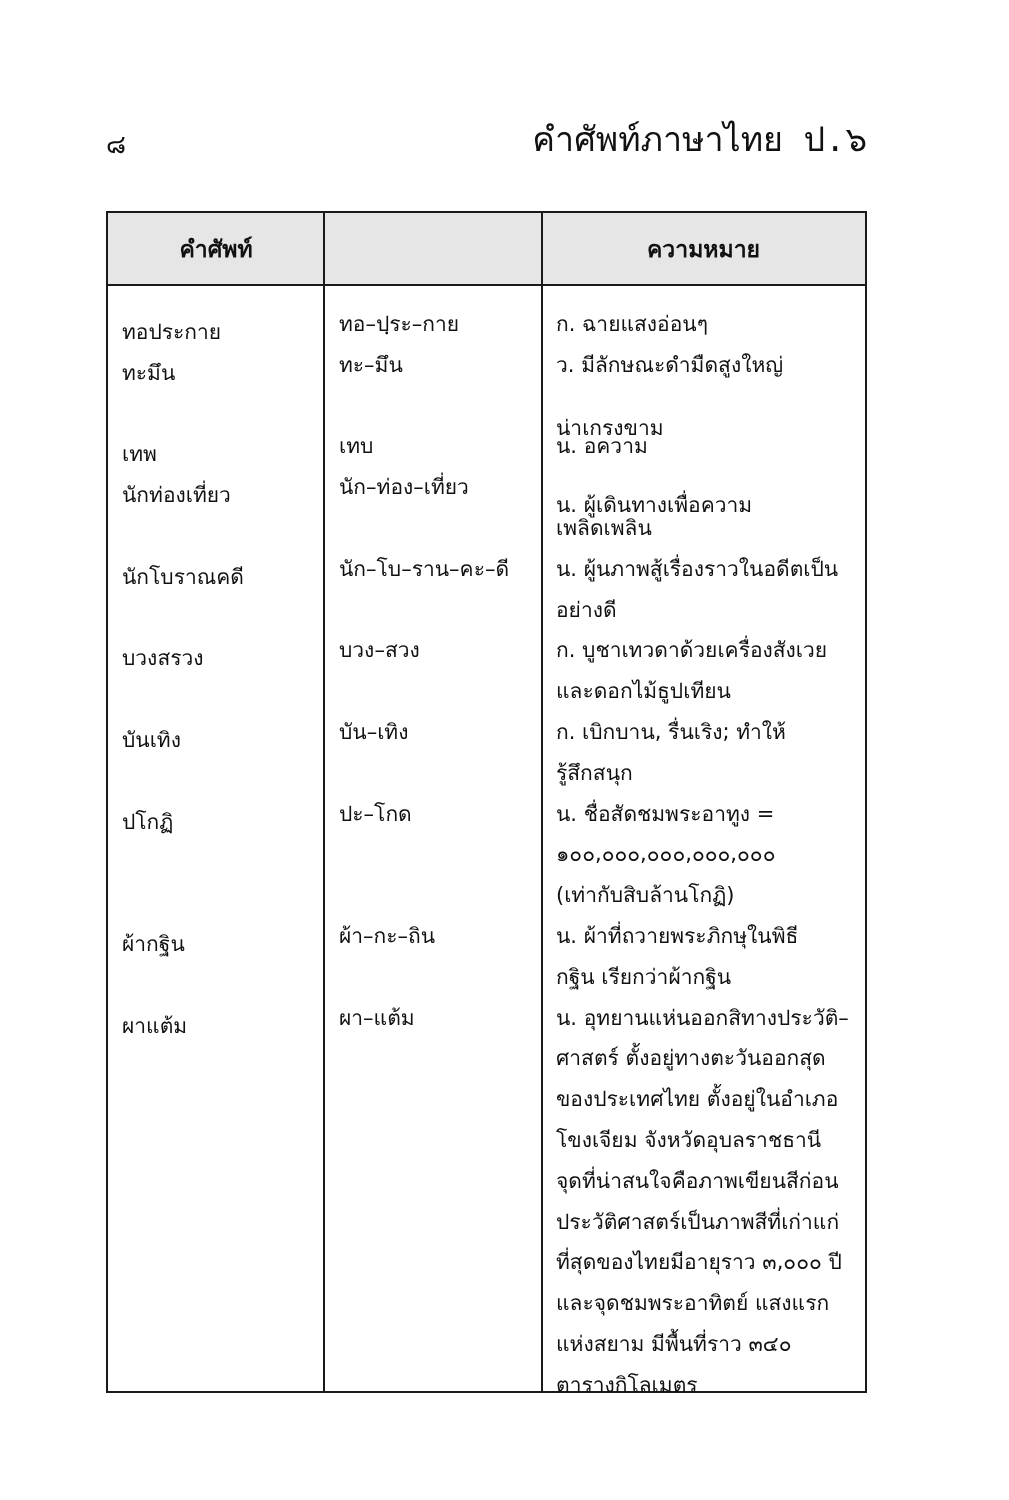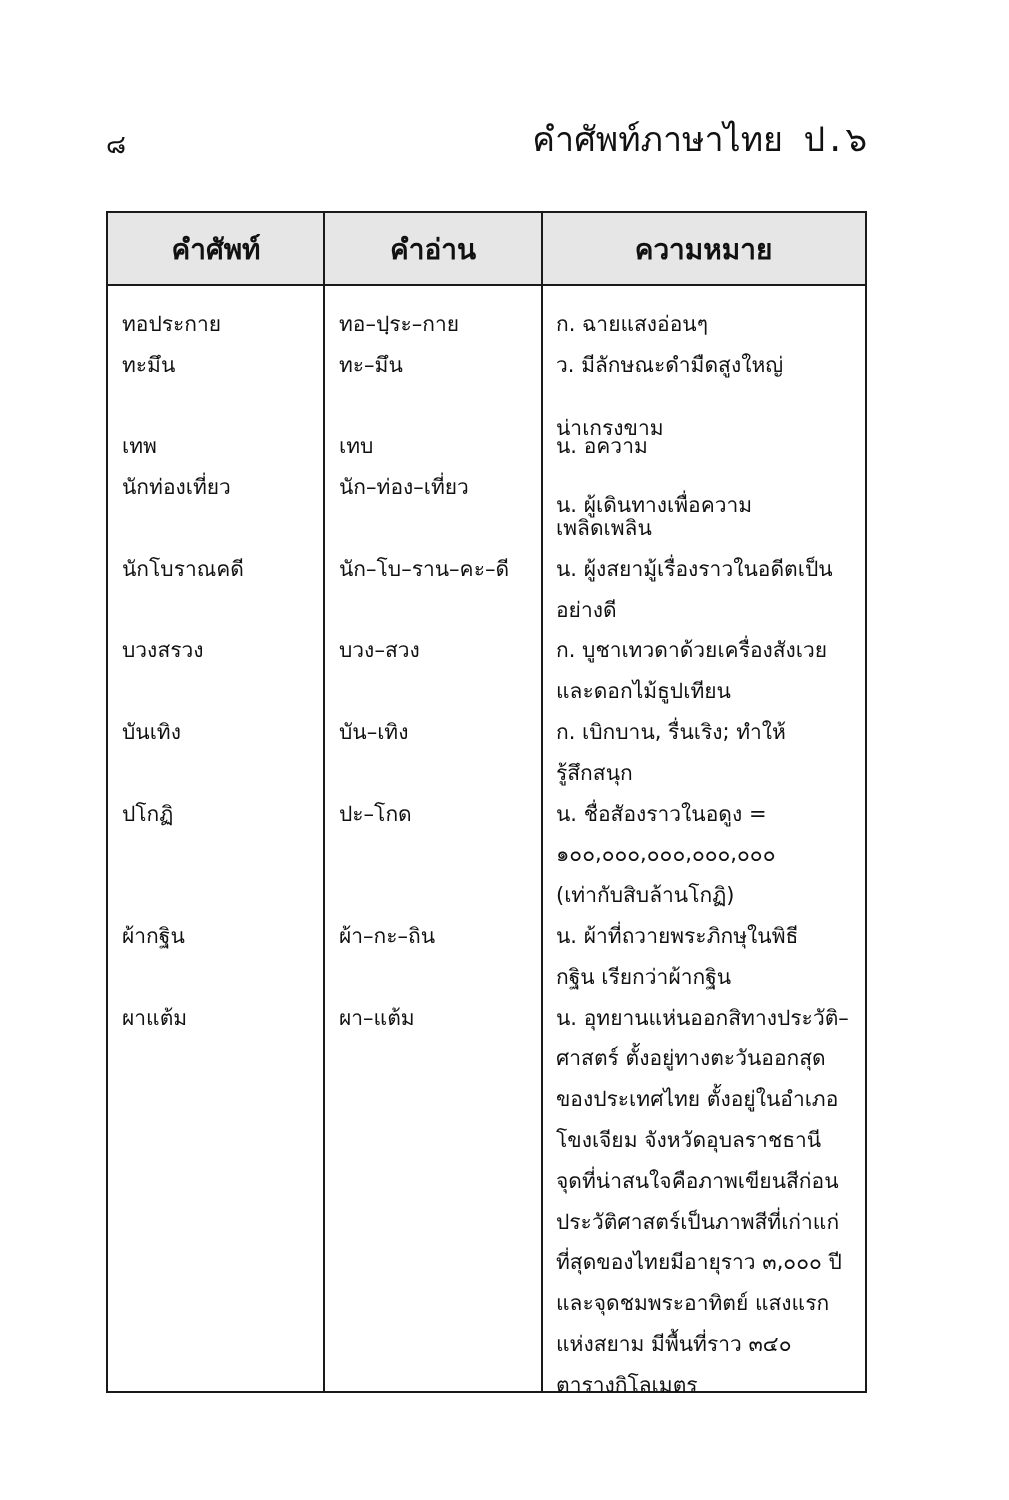--- a/index.html
+++ b/index.html
@@ -1,39 +1,38 @@
 <!DOCTYPE html>
 <html><head>
 <meta charset="utf-8">
 <style>
   html, body { margin: 0; padding: 0; background: #ffffff; }
   body { width: 1009px; height: 1500px; position: relative; font-family: "DejaVu Sans", sans-serif; color: #111; overflow: hidden; }
   .page-number { position: absolute; left: 106px; top: 126px; font-size: 26px; line-height: 36px; }
   .running-head { position: absolute; right: 142px; top: 124px; font-size: 34px; line-height: 36px; white-space: nowrap; font-family: Liberation Mono, monospace; }
   .vocab-table { position: absolute; left: 106px; top: 211px; width: 761px; height: 1182px; border: 2px solid #1a1a1a; box-sizing: border-box; }
   .thead { position: absolute; left: 0; top: 0; width: 100%; height: 73px; background: #e6e6e6; border-bottom: 2px solid #1a1a1a; box-sizing: border-box; }
-  .th { position: absolute; top: 0; height: 71px; display: flex; align-items: center; justify-content: center; font-size: 28px; font-weight: bold; }
+  .th { position: absolute; top: 0; height: 71px; display: flex; align-items: center; justify-content: center; font-size: 23px; font-weight: bold; }
   .col-div { position: absolute; top: 0; bottom: 0; width: 0; border-left: 2px solid #1a1a1a; }
   .tbody { position: absolute; left: 0; top: 73px; width: 100%; }
   .row { position: relative; }
   .cell { position: absolute; top: 0; font-size: 21px; line-height: 40.8px; white-space: nowrap; }
-  .c1 { left: 14px; }
+  .c1 { left: 14px; margin-top: 8px; }
   .c2 { left: 231px; }
   .c3 { left: 448px; }
 </style>
 </head>
 <body>
 
 <div class="page-number">๘</div>
 <div class="running-head">คำศัพท์ภาษาไทย ป.๖</div>
 
 <div class="vocab-table">
   <div class="thead">
     <div class="th" style="left:0;width:216px;">คำศัพท์</div>
-    <div class="th" style="left:216px;width:218px;">คำอ่าน</div>
     <div class="th" style="left:434px;width:323px;">ความหมาย</div>
   </div>
   <div class="col-div" style="left:215px;"></div>
   <div class="col-div" style="left:433px;"></div>
   <div class="tbody" id="tbody">
       <div class="row" style="position: absolute; left: 0px; width: 100%; top: 18px;">
         <div class="cell c1">ทอประกาย</div>
         <div class="cell c2">ทอ–ปฺระ–กาย</div>
         <div class="cell c3" style="top: 0px;">ก. ฉายแสงอ่อนๆ</div>
       </div>
@@ -50,39 +49,39 @@
       </div>
       <div class="row" style="position: absolute; left: 0px; width: 100%; top: 181.2px;">
         <div class="cell c1">นักท่องเที่ยว</div>
         <div class="cell c2">นัก–ท่อง–เที่ยว</div>
         <div class="cell c3" style="top: 0px; margin-top: 18px;">น. ผู้เดินทางเพื่อความ</div>
         <div class="cell c3" style="top: 40.8px;">เพลิดเพลิน</div>
       </div>
       <div class="row" style="position: absolute; left: 0px; width: 100%; top: 262.8px;">
         <div class="cell c1">นักโบราณคดี</div>
         <div class="cell c2">นัก–โบ–ราน–คะ–ดี</div>
-        <div class="cell c3" style="top: 0px;">น. ผู้งสยามู้เรื่องราวในอดีตเป็น</div>
+        <div class="cell c3" style="top: 0px;">น. ผู้นภาพสู้เรื่องราวในอดีตเป็น</div>
         <div class="cell c3" style="top: 40.8px;">อย่างดี</div>
       </div>
       <div class="row" style="position: absolute; left: 0px; width: 100%; top: 344.4px;">
         <div class="cell c1">บวงสรวง</div>
         <div class="cell c2">บวง–สวง</div>
         <div class="cell c3" style="top: 0px;">ก. บูชาเทวดาด้วยเครื่องสังเวย</div>
         <div class="cell c3" style="top: 40.8px;">และดอกไม้ธูปเทียน</div>
       </div>
       <div class="row" style="position: absolute; left: 0px; width: 100%; top: 426px;">
         <div class="cell c1">บันเทิง</div>
         <div class="cell c2">บัน–เทิง</div>
         <div class="cell c3" style="top: 0px;">ก. เบิกบาน, รื่นเริง; ทำให้</div>
         <div class="cell c3" style="top: 40.8px;">รู้สึกสนุก</div>
       </div>
       <div class="row" style="position: absolute; left: 0px; width: 100%; top: 507.6px;">
         <div class="cell c1">ปโกฏิ</div>
         <div class="cell c2">ปะ–โกด</div>
-        <div class="cell c3" style="top: 0px;">น. ชื่อสัองราวในอดูง =</div>
+        <div class="cell c3" style="top: 0px;">น. ชื่อสัดชมพระอาทูง =</div>
         <div class="cell c3" style="top: 40.8px;">๑๐๐,๐๐๐,๐๐๐,๐๐๐,๐๐๐</div>
         <div class="cell c3" style="top: 81.6px;">(เท่ากับสิบล้านโกฏิ)</div>
       </div>
       <div class="row" style="position: absolute; left: 0px; width: 100%; top: 630px;">
         <div class="cell c1">ผ้ากฐิน</div>
         <div class="cell c2">ผ้า–กะ–ถิน</div>
         <div class="cell c3" style="top: 0px;">น. ผ้าที่ถวายพระภิกษุในพิธี</div>
         <div class="cell c3" style="top: 40.8px;">กฐิน เรียกว่าผ้ากฐิน</div>
       </div>
       <div class="row" style="position: absolute; left: 0px; width: 100%; top: 711.6px;">

